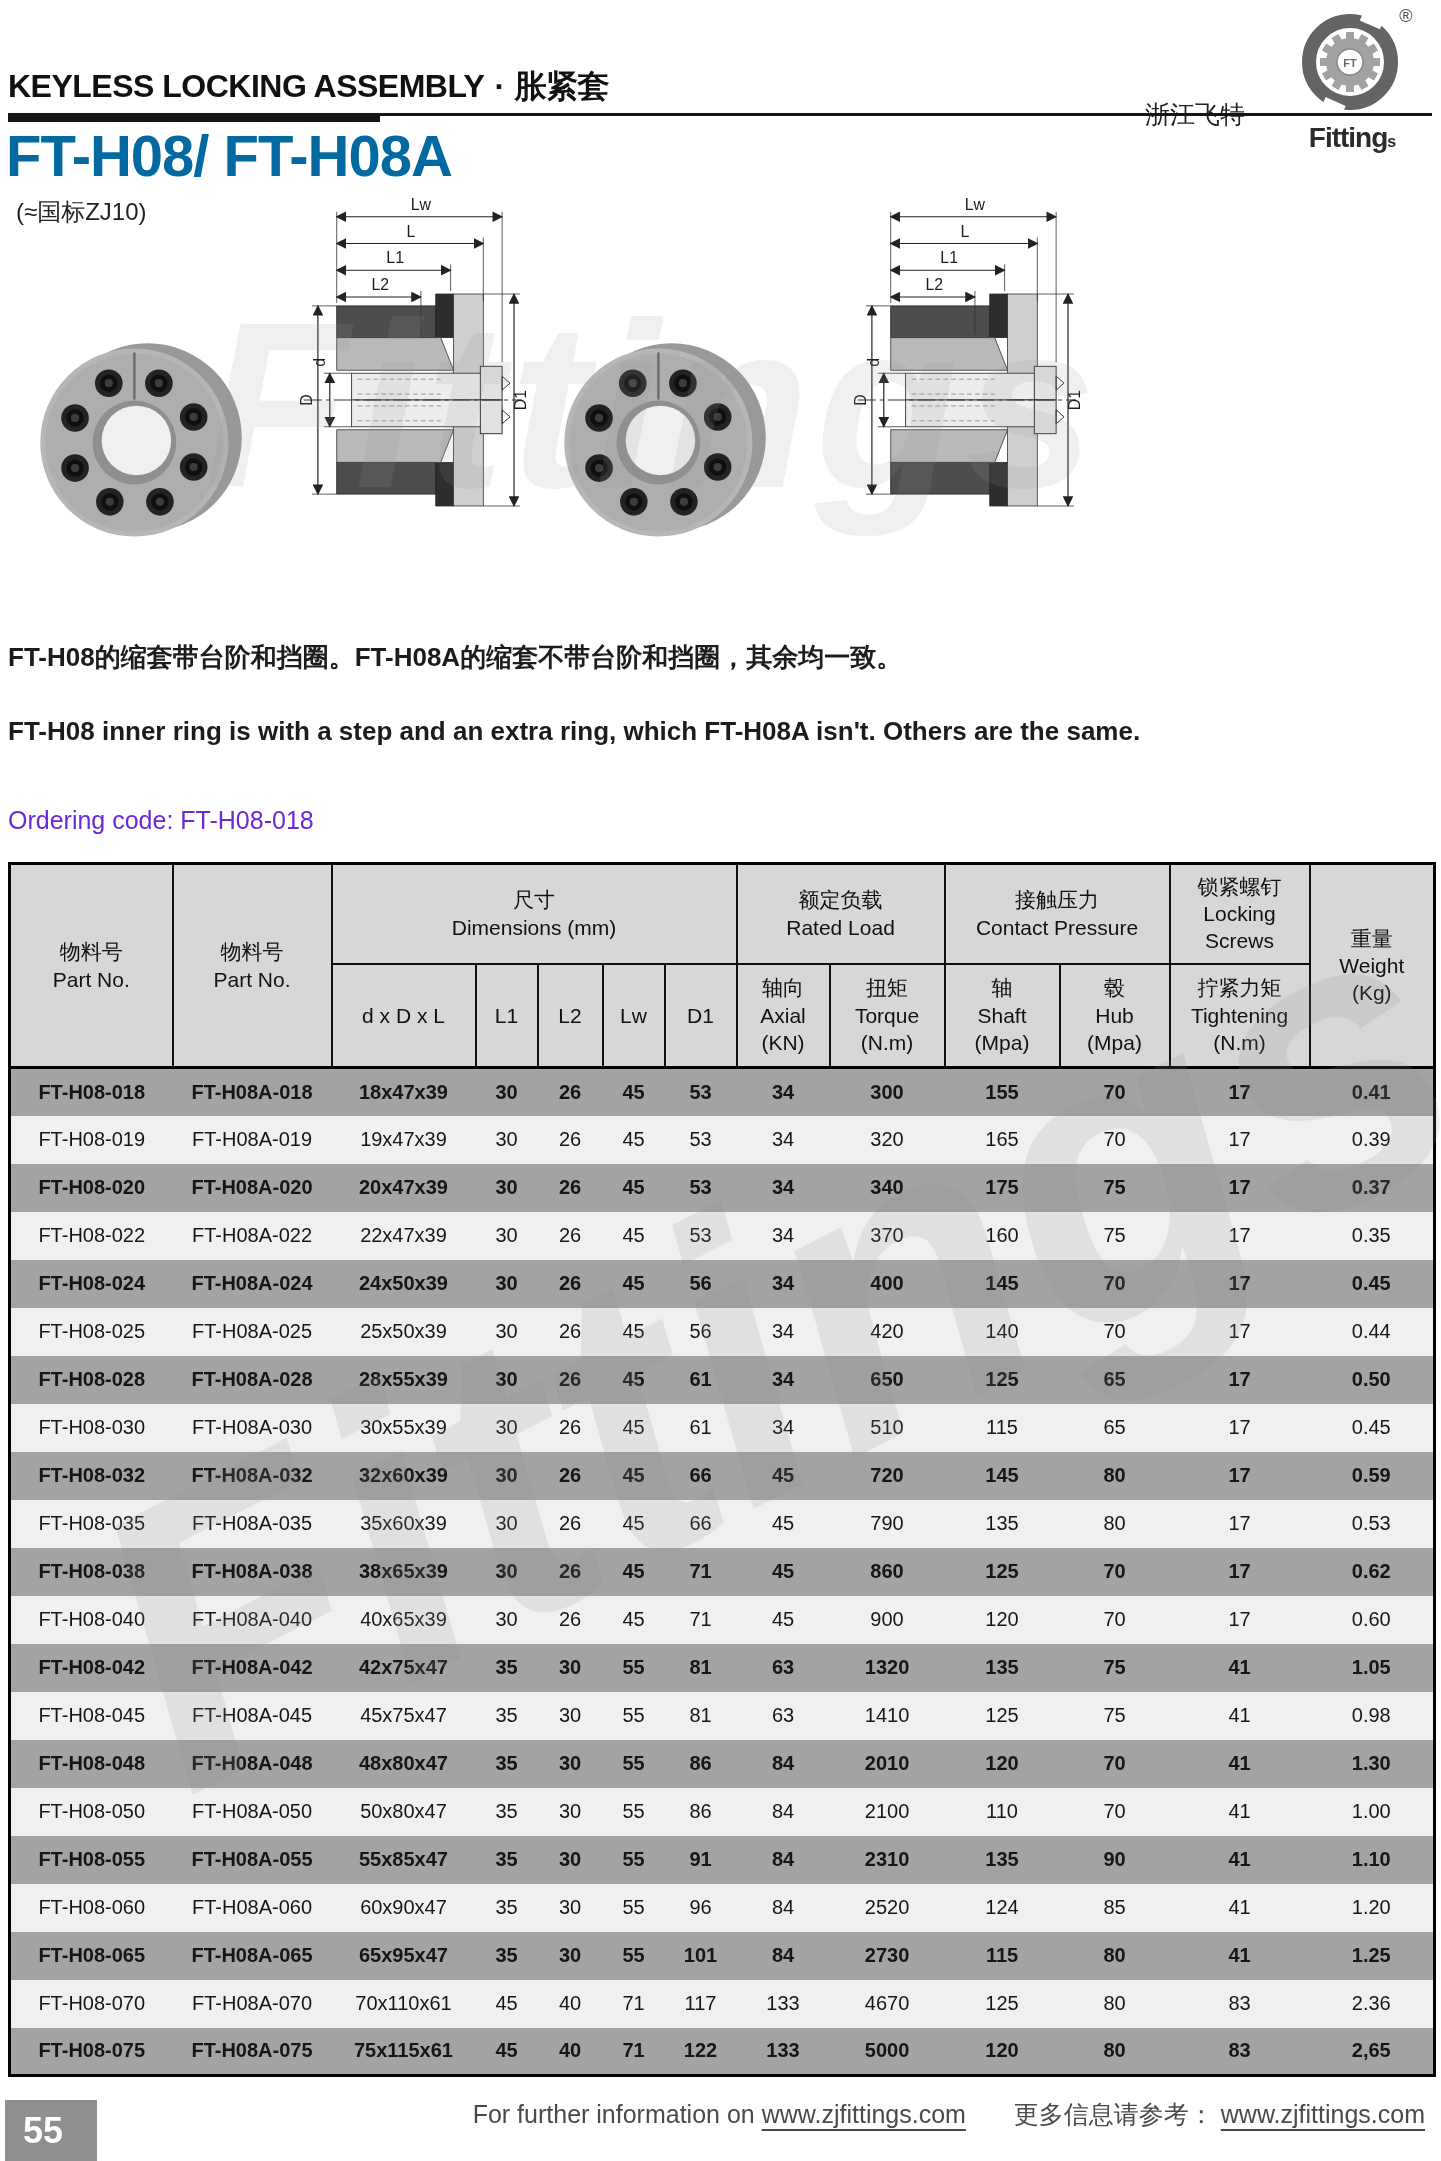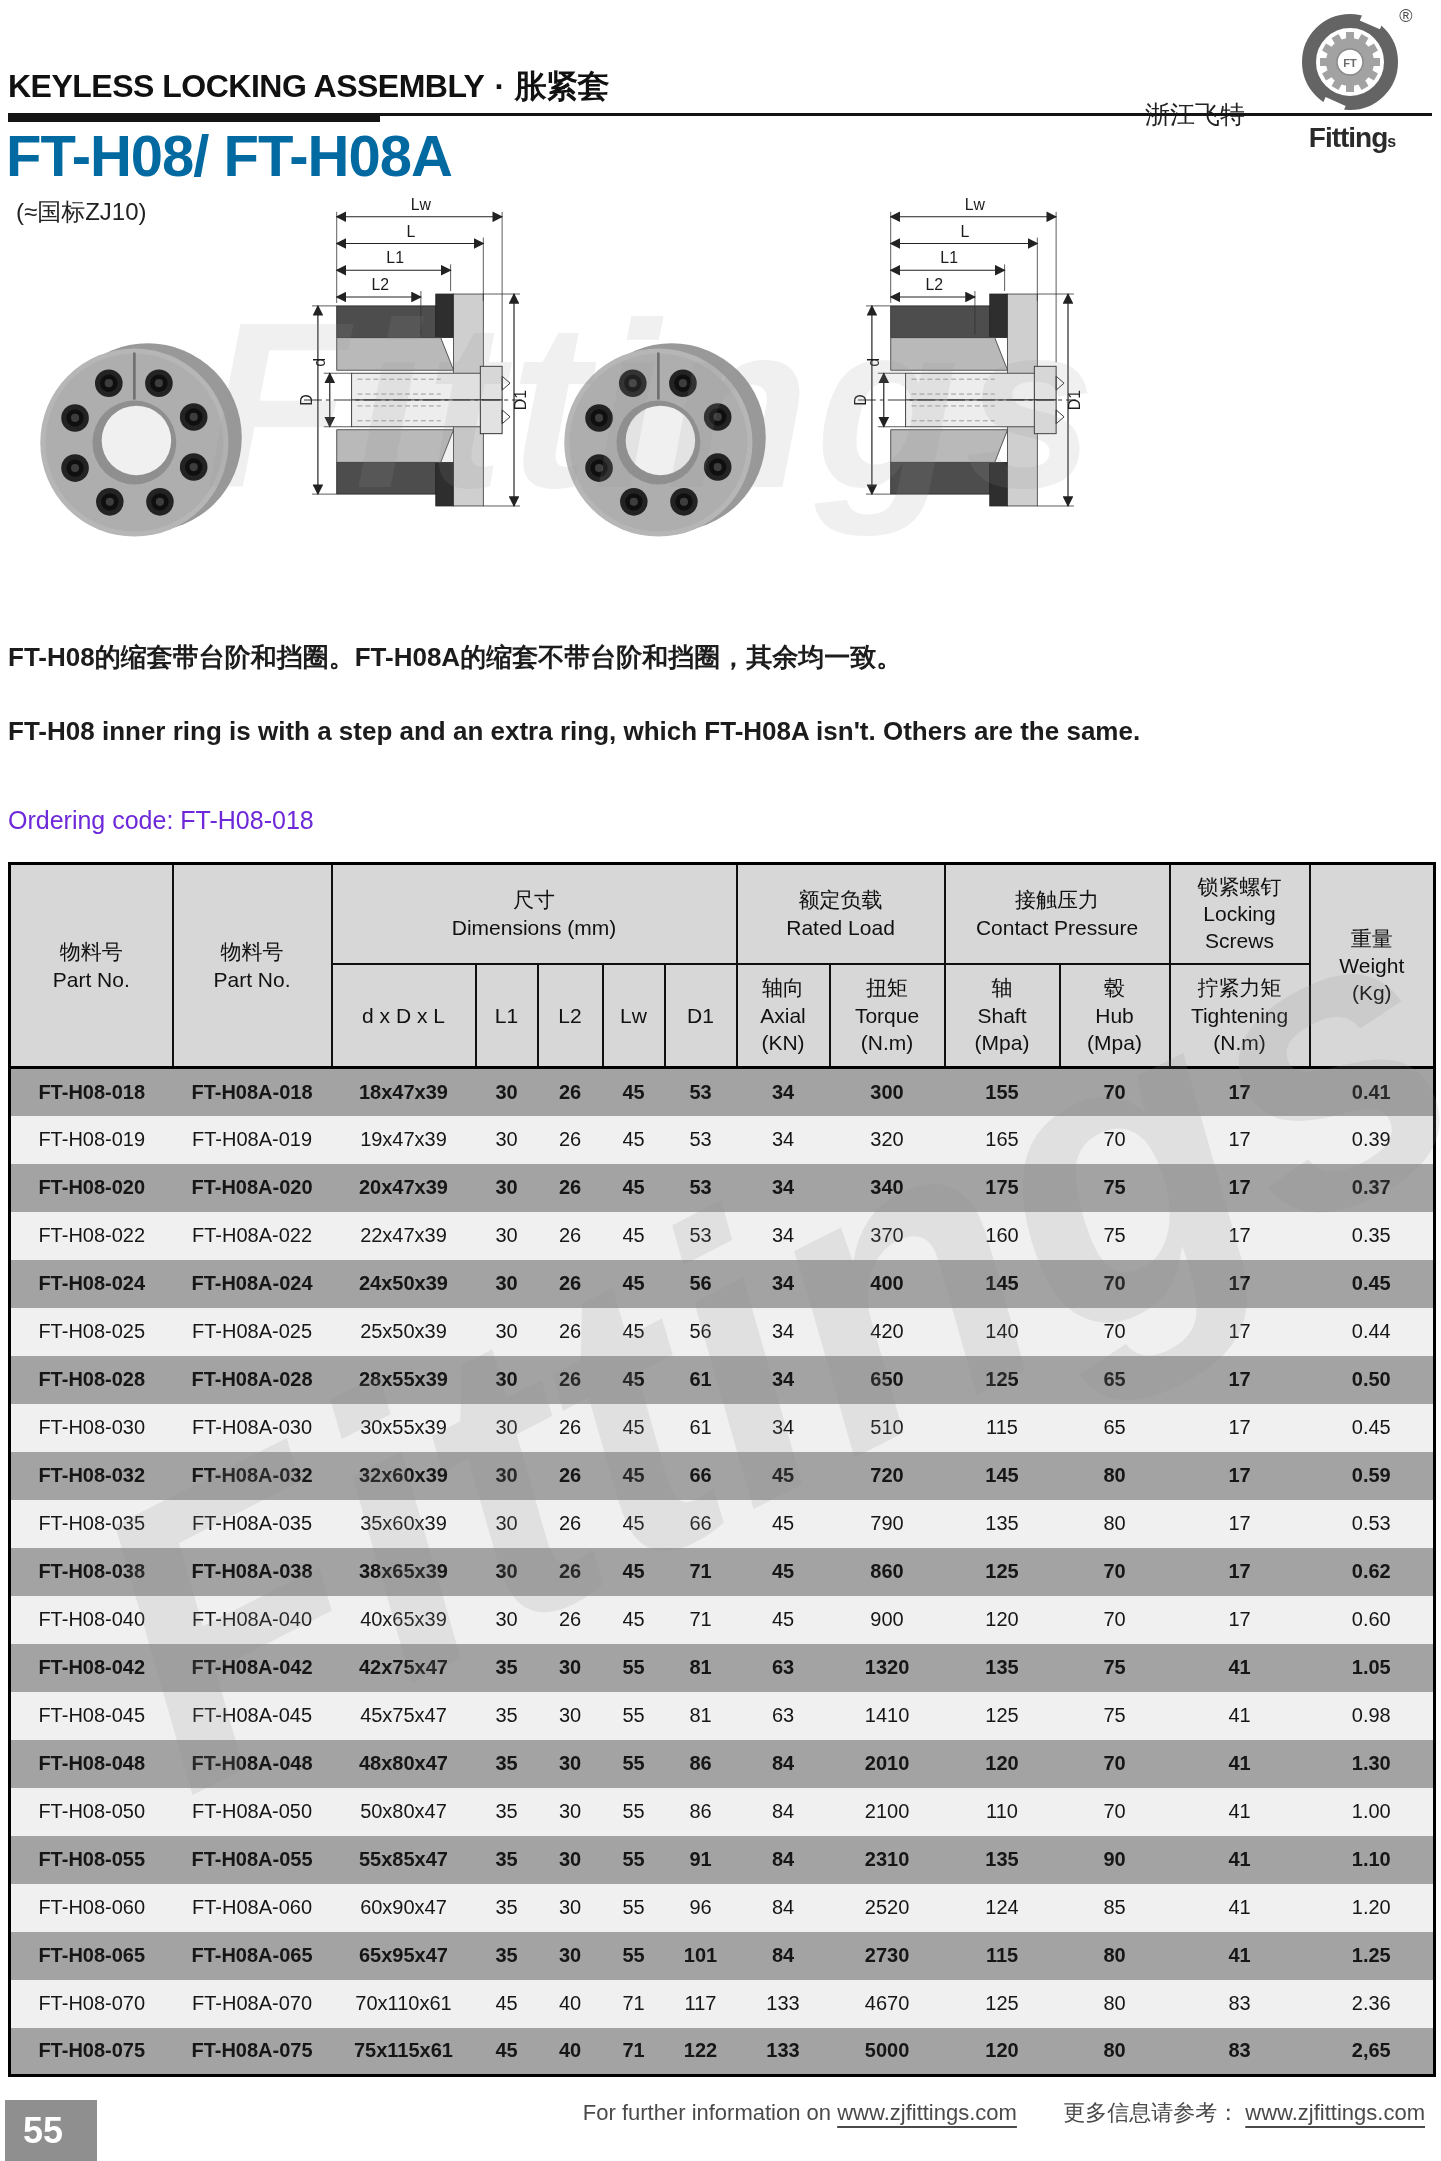--- a/index.html
+++ b/index.html
@@ -43,21 +43,21 @@
   .spec-table th { background:#d7d7d7; border:2px solid #101010; font-weight:400; font-size:21px; line-height:1.3; color:#111; padding:2px 0; text-align:center; }
   .spec-table thead tr.group-row { height:100px; }
   .spec-table thead tr.sub-row { height:104px; }
   .spec-table { border:3px solid #000; }
   .spec-table thead { border-bottom:3px solid #000; }
   .spec-table td { text-align:center; font-size:20px; color:#161616; height:48px; padding:0; border:none; }
   .spec-table tbody tr.even { background:#a3a3a3;font-weight:bold; }
   .spec-table tbody tr.odd  { background:#f0f0f0; }
 
   
-  .footer-bar { position:absolute; top:2098px; right:16px; font-size:22px; color:#4a4a4a; z-index:6; }
+  .footer-bar { position:absolute; top:2098px; right:16px; font-size:25px; color:#4a4a4a; z-index:6; }
   .footer-bar a { color:#4a4a4a; text-decoration:underline; text-underline-offset:6px; }
   .footer-gap { display:inline-block; width:34px; }
   .page-num { position:absolute; left:5px; top:2100px; width:92px; height:61px; background:#8f8f8f; color:#fff;
               font-size:36px; font-weight:700; display:flex; align-items:center; padding-left:18px; z-index:6; }
 
   svg text { font-family:"Liberation Sans", sans-serif; }
 </style>
 </head>
 <body>
 

